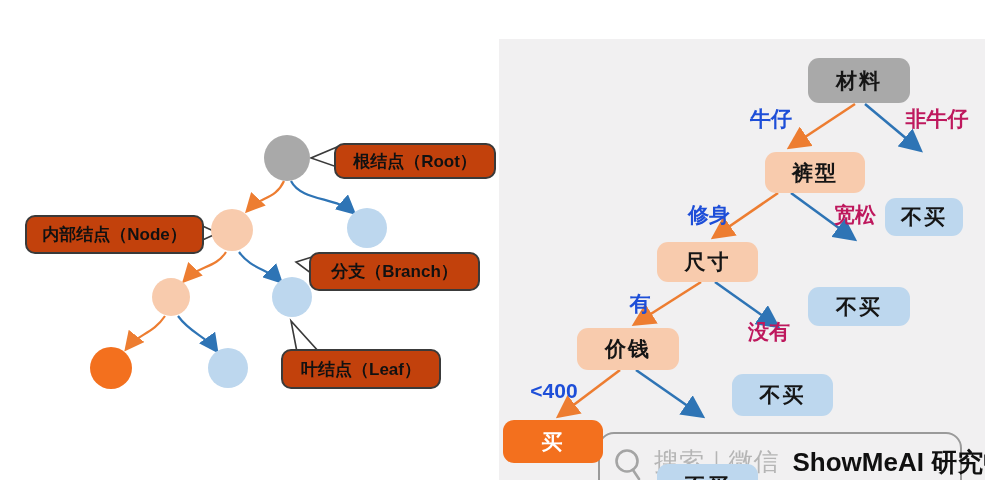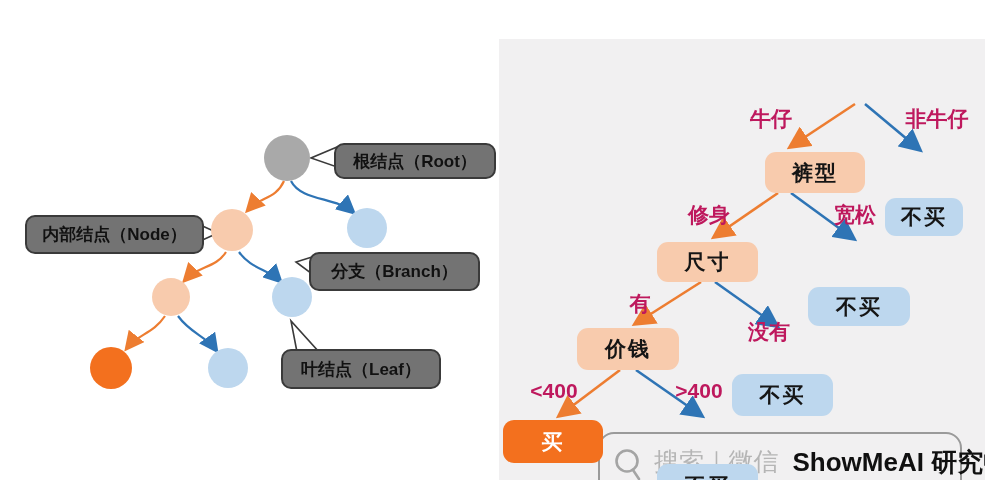--- a/index.html
+++ b/index.html
@@ -6,21 +6,21 @@
   .stage{position:relative;width:1000px;height:480px;overflow:hidden;background:#ffffff;
          font-family:"Liberation Sans","DejaVu Sans",sans-serif;}
 
   
   .red-marker{position:absolute;left:2px;top:9px;width:26px;height:31px;background:#d02b35;border-radius:2px;}
 
   
   .left-panel{position:absolute;left:0;top:0;width:499px;height:480px;background:#ffffff;}
   .left-panel svg{position:absolute;left:0;top:0;}
   .callout{position:absolute;display:flex;align-items:center;justify-content:center;
-           background:#737373;border:2px solid #3a3a3a;border-radius:10px;
+           background:#c2410c;border:2px solid #3a3a3a;border-radius:10px;
            font-size:17px;font-weight:bold;color:#111;white-space:nowrap;z-index:3;}
   .callout-root{left:334px;top:143px;width:158px;height:32px;}
   .callout-node{left:25px;top:215px;width:175px;height:35px;}
   .callout-branch{left:309px;top:252px;width:167px;height:35px;}
   .callout-leaf{left:281px;top:349px;width:156px;height:36px;}
 
   
   .right-panel{position:absolute;left:499px;top:39px;width:486px;height:441px;
                background:#f1f0f1;overflow:hidden;}
   .right-panel .edges{position:absolute;left:0;top:0;z-index:1;}
@@ -28,21 +28,21 @@
   .node{position:absolute;display:flex;align-items:center;justify-content:center;
         border-radius:11px;font-size:21px;font-weight:bold;color:#151515;
         letter-spacing:2px;z-index:3;}
   .node.gray{background:#a9a9a9;}
   .node.peach{background:#f8cbad;}
   .node.lblue{background:#bdd7ee;margin-top:44px;}
   .node.orange{background:#f3701e;color:#ffffff;}
 
   .edge-label{position:absolute;font-size:21px;font-weight:bold;white-space:nowrap;
               text-align:center;z-index:2;}
-  .edge-label.o{color:#be185d;}
+  .edge-label.o{color:#1d4ed8;}
   .edge-label.b{color:#be185d;}
   @supports ((-webkit-background-clip:text) or (background-clip:text)){
     .watermark span{
       background:linear-gradient(90deg,#e06e3c 0%,#d47953 22%,#8f8d8f 45%,#7ba2c4 65%,#27a3c4 84%,#19aacd 100%);
       -webkit-background-clip:text;background-clip:text;
       color:transparent;-webkit-text-fill-color:transparent;}
   }
 
   
   .banner{position:absolute;left:99px;top:393px;width:364px;height:70px;
@@ -126,31 +126,31 @@
       <line x1="137" y1="331" x2="203" y2="377" stroke="#2e74b5" stroke-width="2.6" marker-end="url(#rB)"></line>
     </svg>
 
     <div class="edge-label o" style="left:242px;top:66px;width:60px;">牛仔</div>
     <div class="edge-label b" style="left:398px;top:66px;width:80px;">非牛仔</div>
     <div class="edge-label o" style="left:180px;top:162px;width:60px;">修身</div>
     <div class="edge-label b" style="left:326px;top:162px;width:60px;">宽松</div>
     <div class="edge-label o" style="left:111px;top:251px;width:60px;">有</div>
     <div class="edge-label b" style="left:240px;top:251px;width:60px;margin-top:28px;">没有</div>
     <div class="edge-label o" style="left:15px;top:340px;width:80px;">&lt;400</div>
-    <div class="edge-label b" style="left:160px;top:340px;width:80px;">&gt;400</div>
 
     <div class="banner">
       <svg class="mag" width="34" height="34" viewBox="0 0 34 34">
         <circle cx="15" cy="13" r="10.5" fill="none" stroke="#a4a4a4" stroke-width="2.6"></circle>
         <line x1="21" y1="22" x2="27" y2="31" stroke="#a4a4a4" stroke-width="2.6" stroke-linecap="round"></line>
       </svg>
       <span class="search-t">搜索｜微信</span>
       <span class="brand-t">ShowMeAI 研究中心</span>
     </div>
 
+    <div class="node gray" style="left:309px;top:19px;width:102px;height:45px;">材料</div>
     <div class="node peach" style="left:234px;top:113px;width:100px;height:41px;margin-left:32px;">裤型</div>
     <div class="node lblue" style="left:386px;top:115px;width:78px;height:38px;">不买</div>
     <div class="node peach" style="left:158px;top:203px;width:101px;height:40px;">尺寸</div>
     <div class="node lblue" style="left:309px;top:204px;width:102px;height:39px;">不买</div>
     <div class="node peach" style="left:78px;top:289px;width:102px;height:42px;">价钱</div>
     <div class="node lblue" style="left:233px;top:291px;width:101px;height:42px;">不买</div>
     <div class="node orange" style="left:4px;top:381px;width:100px;height:43px;">买</div>
     <div class="node lblue" style="left:158px;top:381px;width:101px;height:43px;">不买</div>
 
   </section>

